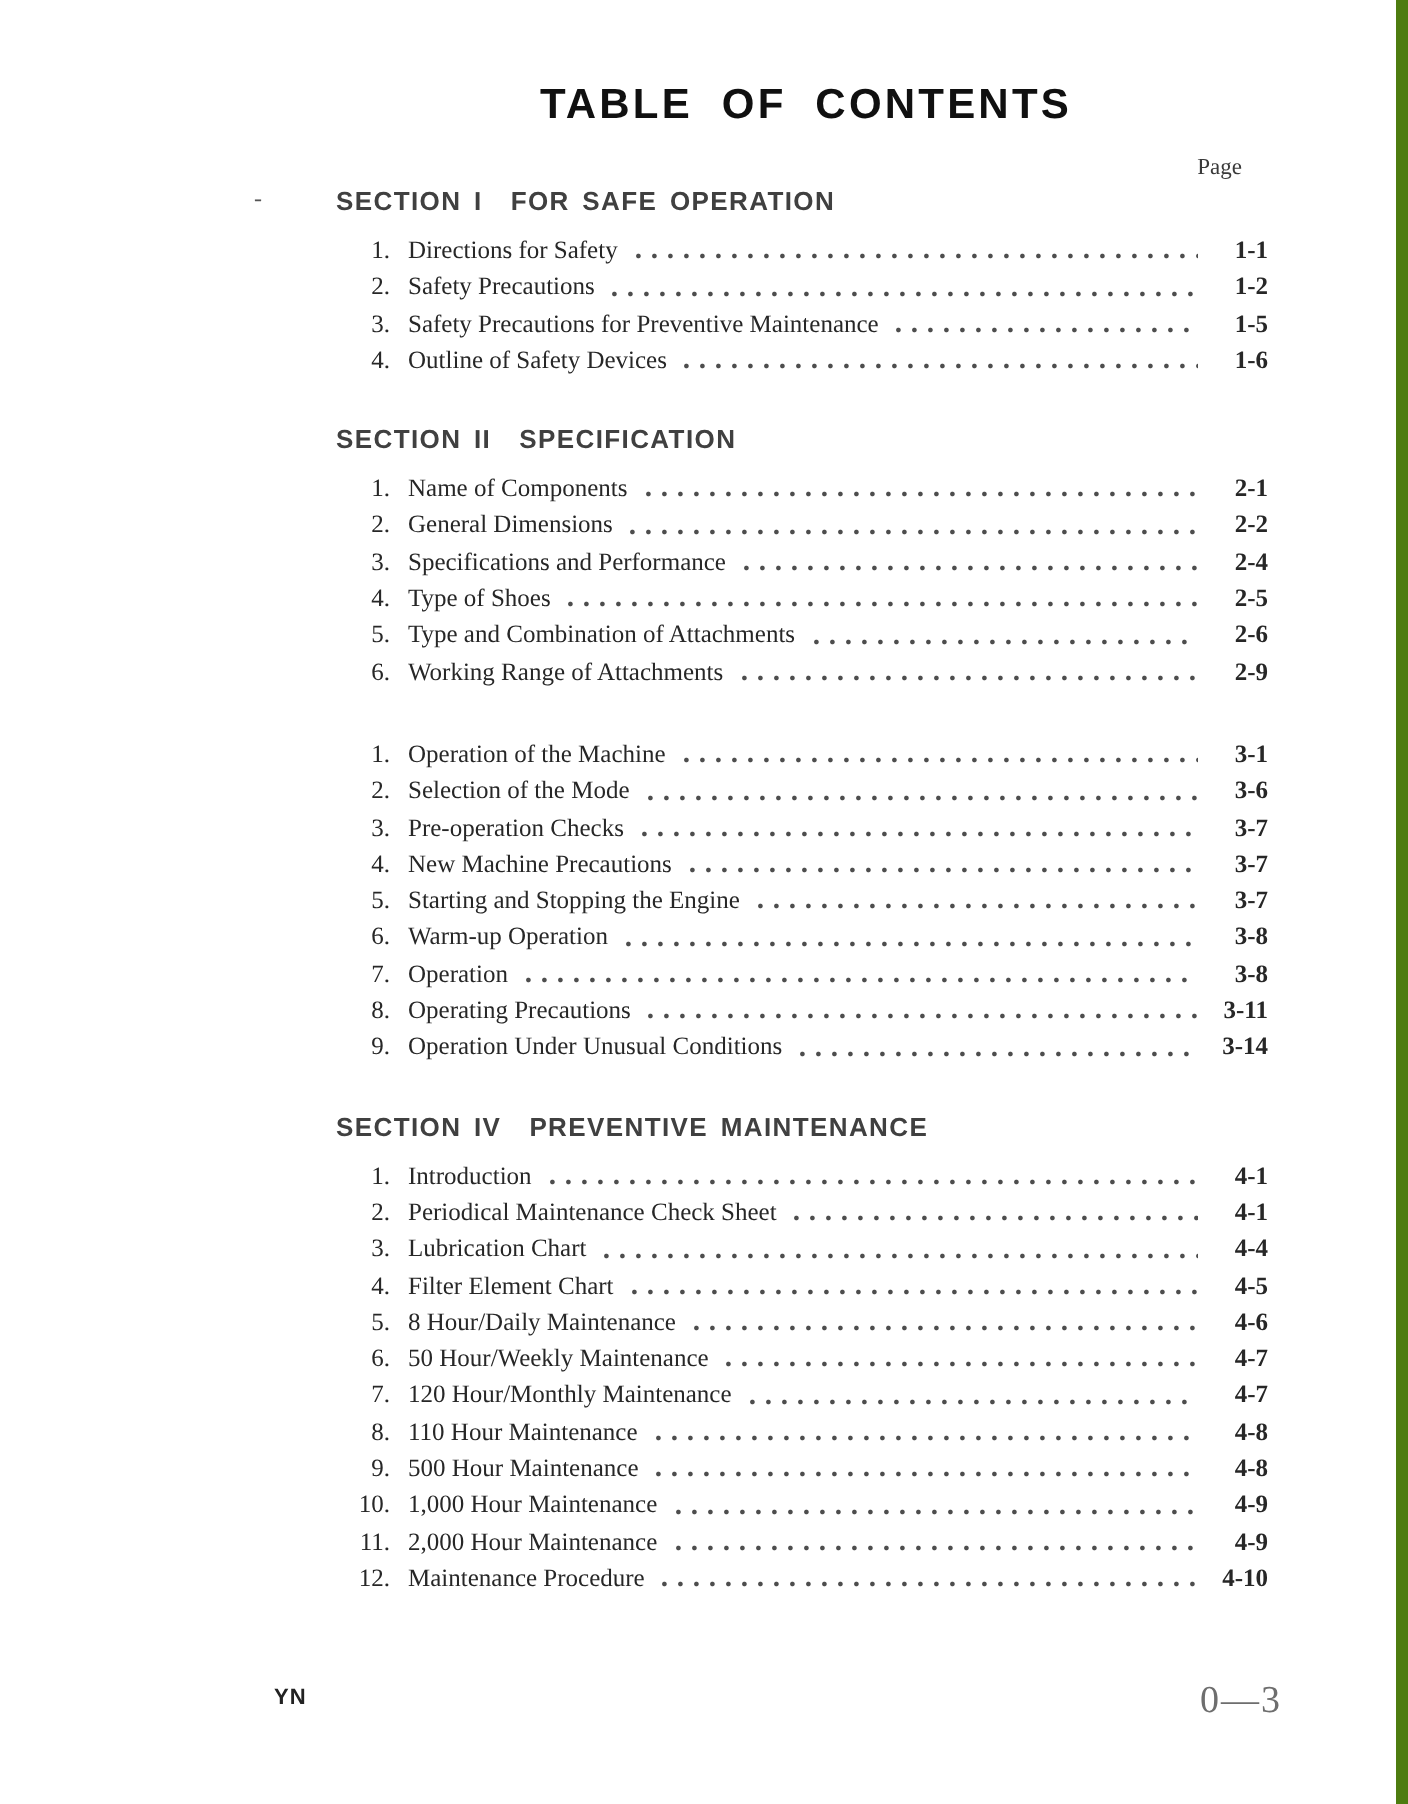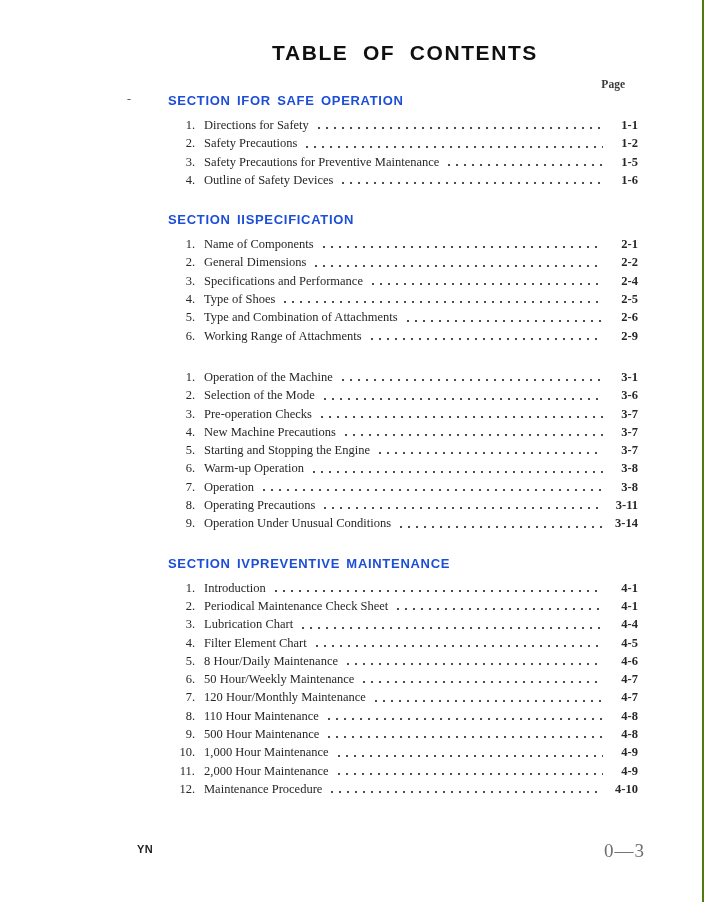--- a/index.html
+++ b/index.html
@@ -12,21 +12,21 @@
     height: 902px;
     position: relative;
     overflow: hidden;
     font-family: "Liberation Serif", serif;
     color: #262626;
   }
   .sheet {
     position: absolute;
     inset: 0;
     background: #ffffff;
-    border-right: 2px solid #4d7c0f; 
+    border-right: 6px solid #4d7c0f; 
   }
   
   .doc-title {
     margin: 41px 0 0 0;
     padding-left: 108px;           
     text-align: center;
     font-family: "Liberation Sans", sans-serif;
     font-weight: bold;
     font-size: 21px;
     letter-spacing: 1.6px;
@@ -34,44 +34,44 @@
     color: #101010;
     line-height: 24px;
   }
   
   .page-label-row {
     margin: 13px 77px 0 0;
     text-align: right;
     font-size: 11.5px;
     color: #3a3a3a;
     line-height: 13px;
-    font-weight: bold;
   }
   
   .margin-dash {
     position: absolute;
     left: 127px;
     top: 92px;
     font-size: 12px;
     color: #555;
   }
   
   .toc {
     margin: 1px 64px 0 168px;      
   }
   .toc-section { margin-top: 23px; }
   .toc-section:first-child { margin-top: 2px; }
   .section-heading {
     display: flex;
+    gap: 14px;
     font-family: "Liberation Sans", sans-serif;
     font-weight: bold;
     font-size: 13px;
     letter-spacing: 0.7px;
     word-spacing: 2px;
-    color: #1d4ed8;
+    color: #404040;
     line-height: 15px;
     margin-bottom: 8px;
   }
   .toc-row {
     display: flex;
     align-items: baseline;
     font-size: 12.5px;
     line-height: 18.3px;
     color: #272727;
     white-space: nowrap;

